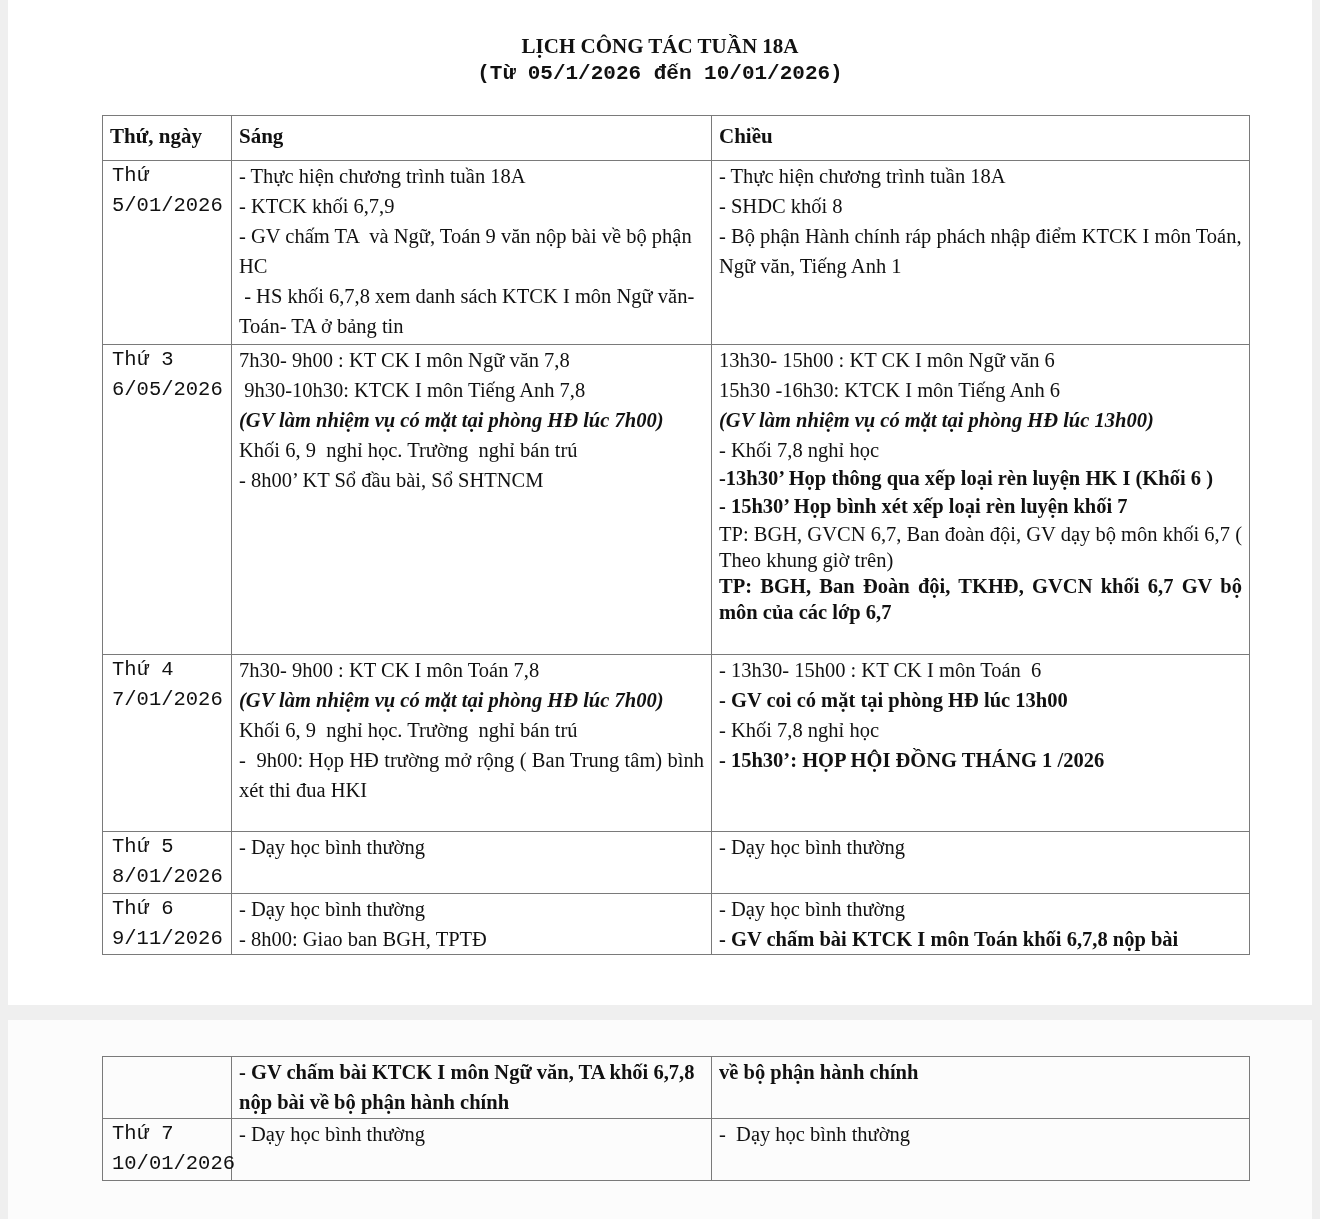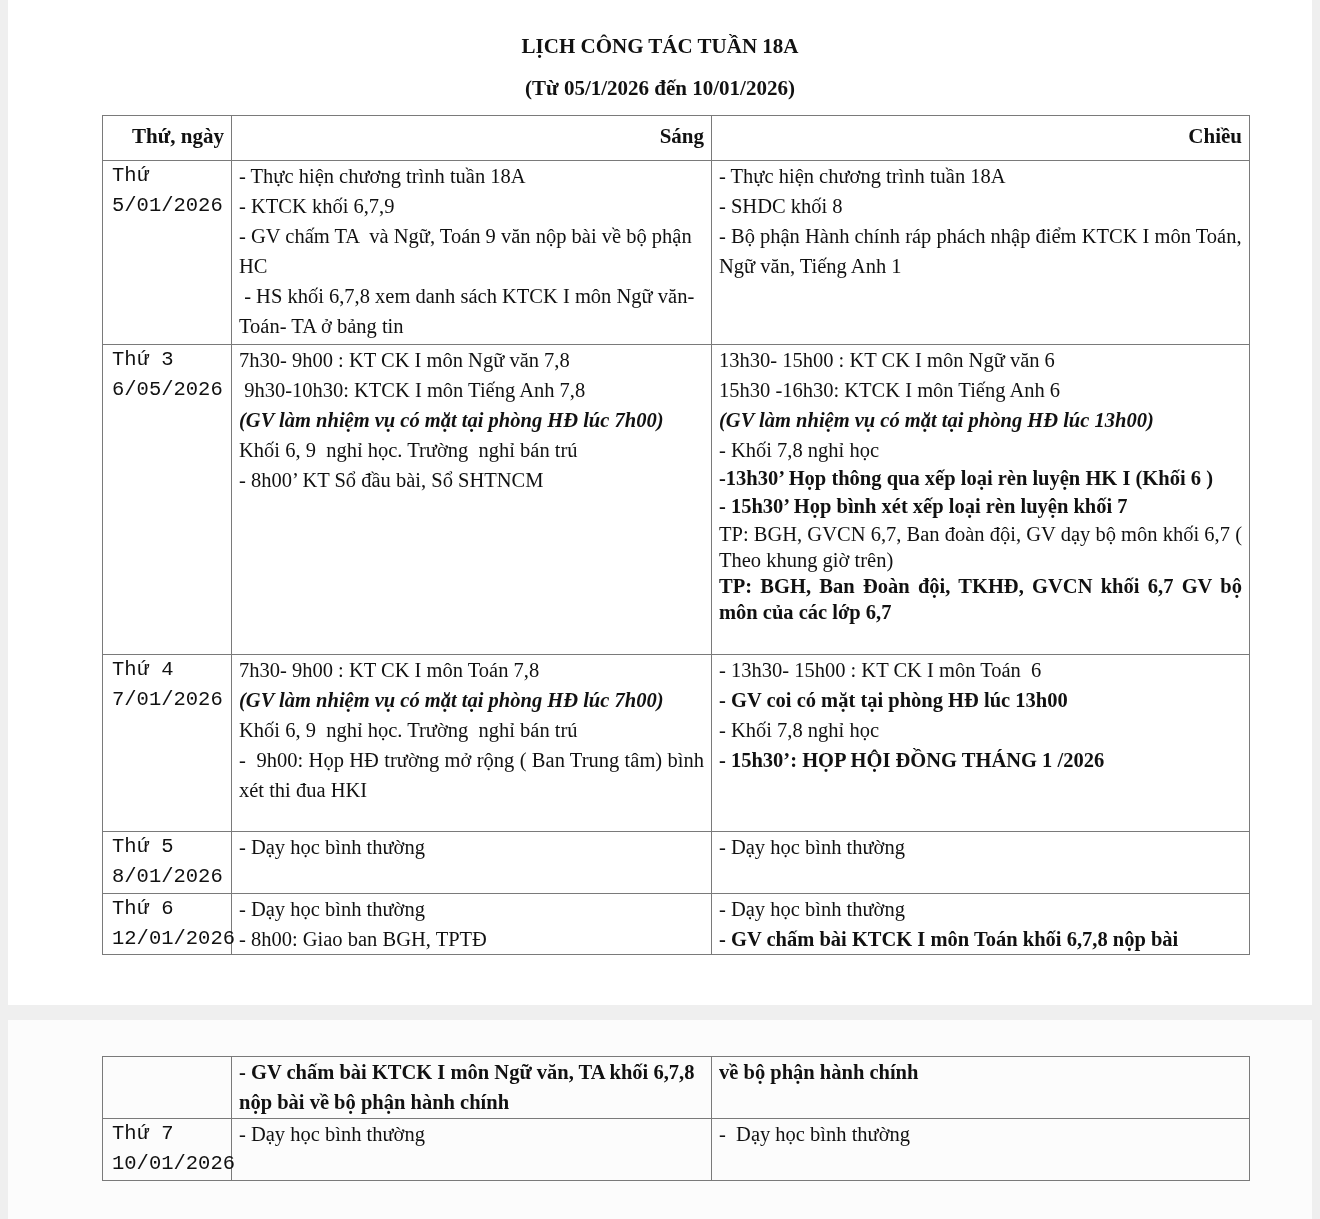--- a/index.html
+++ b/index.html
@@ -27,39 +27,39 @@
     .title {
       position: absolute;
       left: 0;
       width: 100%;
       text-align: center;
       font-weight: bold;
       font-size: 21px;
       line-height: 28px;
     }
     #doc-title { top: 32px; }
-    #doc-subtitle { top: 74px; }
+    #doc-subtitle { top: 60px; font-family: Liberation Mono, monospace; }
 
     table.sched {
       position: absolute;
       left: 94px;
       border-collapse: collapse;
       table-layout: fixed;
       font-size: 20.5px;
       line-height: 30px;
     }
     table.sched td, table.sched th {
       border: 1.5px solid #7a7a7a;
       vertical-align: top;
       padding: 0 7px;
     }
     table.sched th {
       font-weight: bold;
       font-size: 21px;
-      text-align: right;
+      text-align: left;
       height: 40px;
       vertical-align: middle;
       padding-bottom: 4px;
     }
     #table1 { top: 115px; width: 1147px; }
     #table2 { top: 36px; width: 1147px; border-radius: 14px; }
     col.c-day { width: 129px; }
     col.c-am { width: 480px; }
     col.c-pm { width: 538px; }
 
@@ -170,21 +170,21 @@
           <span class="line">- Dạy học bình thường</span>
         </td>
         <td>
           <span class="line">- Dạy học bình thường</span>
         </td>
       </tr>
 
       <tr class="r5">
         <td class="day-cell">
           <span class="line">Thứ 6</span>
-          <span class="line">12/01/2026</span>
+          <span class="line">9/11/2026</span>
         </td>
         <td>
           <span class="line">- Dạy học bình thường</span>
           <span class="line">- 8h00: Giao ban BGH, TPTĐ</span>
         </td>
         <td>
           <span class="line">- Dạy học bình thường</span>
           <span class="line b">- GV chấm bài KTCK I môn Toán khối 6,7,8 nộp bài</span>
         </td>
       </tr>

